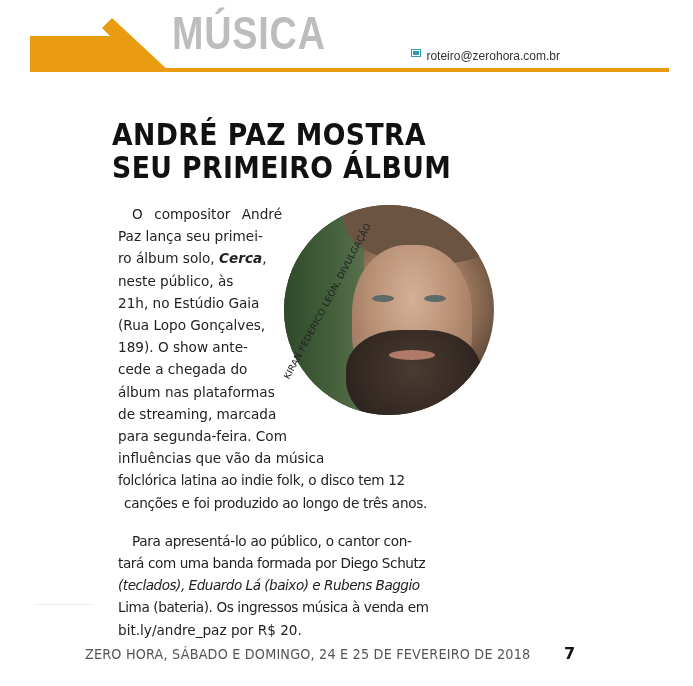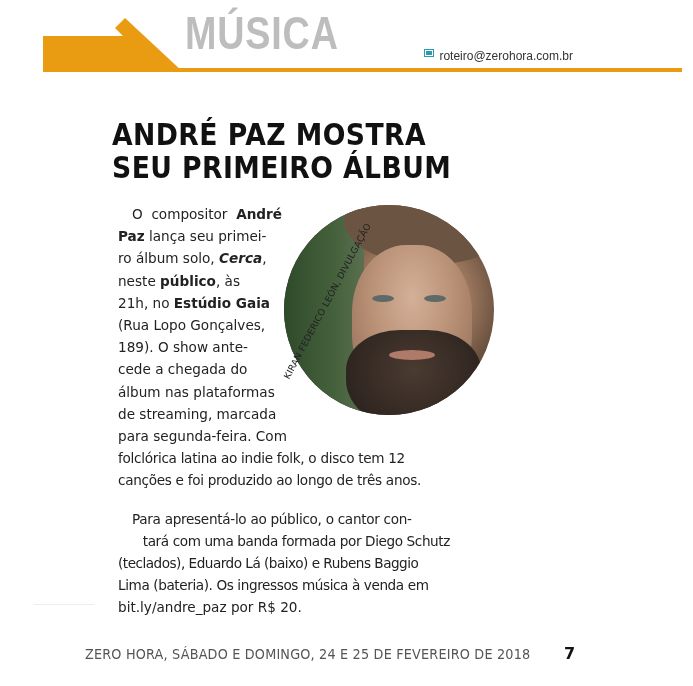--- a/index.html
+++ b/index.html
@@ -1,30 +1,30 @@
 <!DOCTYPE html>
 <html><head>
 <meta charset="utf-8">
 <style>
   html, body { margin: 0; padding: 0; background: #ffffff; }
   body { width: 693px; height: 686px; position: relative; overflow: hidden; font-family: "DejaVu Sans", sans-serif; color: #222; }
 
-  .header { position: absolute; left: 0; top: 0; width: 586px; height: 80px; margin-left: 13px; }
+  .header { position: absolute; left: 0; top: 0; width: 586px; height: 80px; }
   .header svg.shape { position: absolute; left: 30px; top: 18px; }
   .section-title { position: absolute; left: 172px; top: 10px; font-family: "Liberation Sans", sans-serif; font-weight: bold; font-size: 46px; color: #bdbdbd; letter-spacing: 1px; transform: scaleX(0.82); transform-origin: left top; line-height: 1; }
   .email { position: absolute; right: 26px; top: 49px; font-family: "Liberation Sans", sans-serif; font-size: 12px; color: #333; display: flex; align-items: flex-start; gap: 5px; }
   .email-icon { width: 10px; height: 8px; background: #2f9bb2; position: relative; display: inline-block; }
   .email-icon::after { content: ""; position: absolute; left: 1px; top: 1px; width: 8px; height: 6px; border: 1px solid #fff; box-sizing: border-box; }
   .rule { position: absolute; left: 30px; top: 68px; width: 639px; height: 4px; background: #e99b12; }
 
   .headline { position: absolute; left: 112px; top: 118px; font-family: "DejaVu Sans", sans-serif; font-weight: bold; font-size: 31px; line-height: 33px; color: #111; transform: scaleX(0.86); transform-origin: left top; letter-spacing: 0.5px; white-space: nowrap; }
 
   .body-text { position: absolute; left: 118px; top: 203px; width: 332px; font-family: "DejaVu Sans", sans-serif; font-size: 13.6px; line-height: 22.2px; color: #222; }
   .line { display: block; white-space: nowrap; }
-  .b { font-weight: bold; }
+  .b { font-weight: normal; }
   .bi { font-weight: bold; font-style: italic; }
 
   .photo { position: absolute; left: 284px; top: 205px; width: 210px; height: 210px; border-radius: 50%; overflow: hidden; background: radial-gradient(circle at 62% 45%, #c9a589 0%, #a47e62 28%, #6e5442 48%, #3a2e26 68%, #2b3a26 100%); }
   .photo .bg-left { position: absolute; left: 0; top: 0; width: 80px; height: 210px; background: linear-gradient(90deg, #2f4a2a, #44603b 60%, #5a6f4e); }
   .photo .hair { position: absolute; left: 60px; top: -30px; width: 170px; height: 90px; border-radius: 50%; background: #6b5442; }
   .photo .face { position: absolute; left: 68px; top: 40px; width: 120px; height: 150px; border-radius: 45% 45% 40% 40%; background: radial-gradient(ellipse at 50% 35%, #d4b098 0%, #b89075 50%, #8f6b55 100%); }
   .photo .beard { position: absolute; left: 62px; top: 125px; width: 135px; height: 100px; border-radius: 40% 40% 50% 50%; background: radial-gradient(ellipse at 50% 40%, #4b3b31 0%, #2f2520 70%); }
   .photo .mouth { position: absolute; left: 105px; top: 145px; width: 46px; height: 10px; border-radius: 50%; background: #b07a68; }
   .photo .eye { position: absolute; top: 90px; width: 22px; height: 7px; border-radius: 50%; background: #5d6a68; }
   .photo .eye.l { left: 88px; } .photo .eye.r { left: 140px; }
@@ -74,27 +74,28 @@
     <span class="line" style="width:148px;"><span class="b">Paz</span><span> lança seu primei-</span></span>
     <span class="line"><span>ro álbum solo, </span><span class="bi">Cerca</span><span>,</span></span>
     <span class="line"><span>neste </span><span class="b">público</span><span>, às</span></span>
     <span class="line"><span>21h, no </span><span class="b">Estúdio Gaia</span></span>
     <span class="line">(Rua Lopo Gonçalves,</span>
     <span class="line">189). O show ante-</span>
     <span class="line">cede a chegada do</span>
     <span class="line">álbum nas plataformas</span>
     <span class="line">de streaming, marcada</span>
     <span class="line">para segunda-feira. Com</span>
+    <span class="line">influências que vão da música</span>
     <span class="line" style="letter-spacing:-0.3px;">folclórica latina ao indie folk, o disco tem 12</span>
-    <span class="line" style="letter-spacing:-0.3px;">canções e foi produzido ao longo de três anos.</span>
+    <span class="line" style="letter-spacing:-0.3px;margin-left:6px;">canções e foi produzido ao longo de três anos.</span>
   </div>
   <div style="margin-top:16px;">
     <span class="line" style="padding-left:14px; letter-spacing:-0.3px;">Para apresentá-lo ao público, o cantor con-</span>
-    <span class="line" style="letter-spacing:-0.4px;text-align:right;">tará com uma banda formada por Diego Schutz</span>
-    <span class="line" style="letter-spacing:-0.5px;">(teclados), Eduardo Lá (baixo) e Rubens Baggio</span>
+    <span class="line" style="letter-spacing:-0.4px;">tará com uma banda formada por Diego Schutz</span>
+    <span class="line" style="letter-spacing:-0.5px;font-style:italic;">(teclados), Eduardo Lá (baixo) e Rubens Baggio</span>
     <span class="line" style="letter-spacing:-0.4px;">Lima (bateria). Os ingressos música à venda em</span>
     <span class="line">bit.ly/andre_paz por R$ 20.</span>
   </div>
 </div>
 
 <div class="faint-rule"></div>
 
 <div class="footer">ZERO HORA, SÁBADO E DOMINGO, 24 E 25 DE FEVEREIRO DE 2018</div>
 <div class="page-num">7</div>
 

